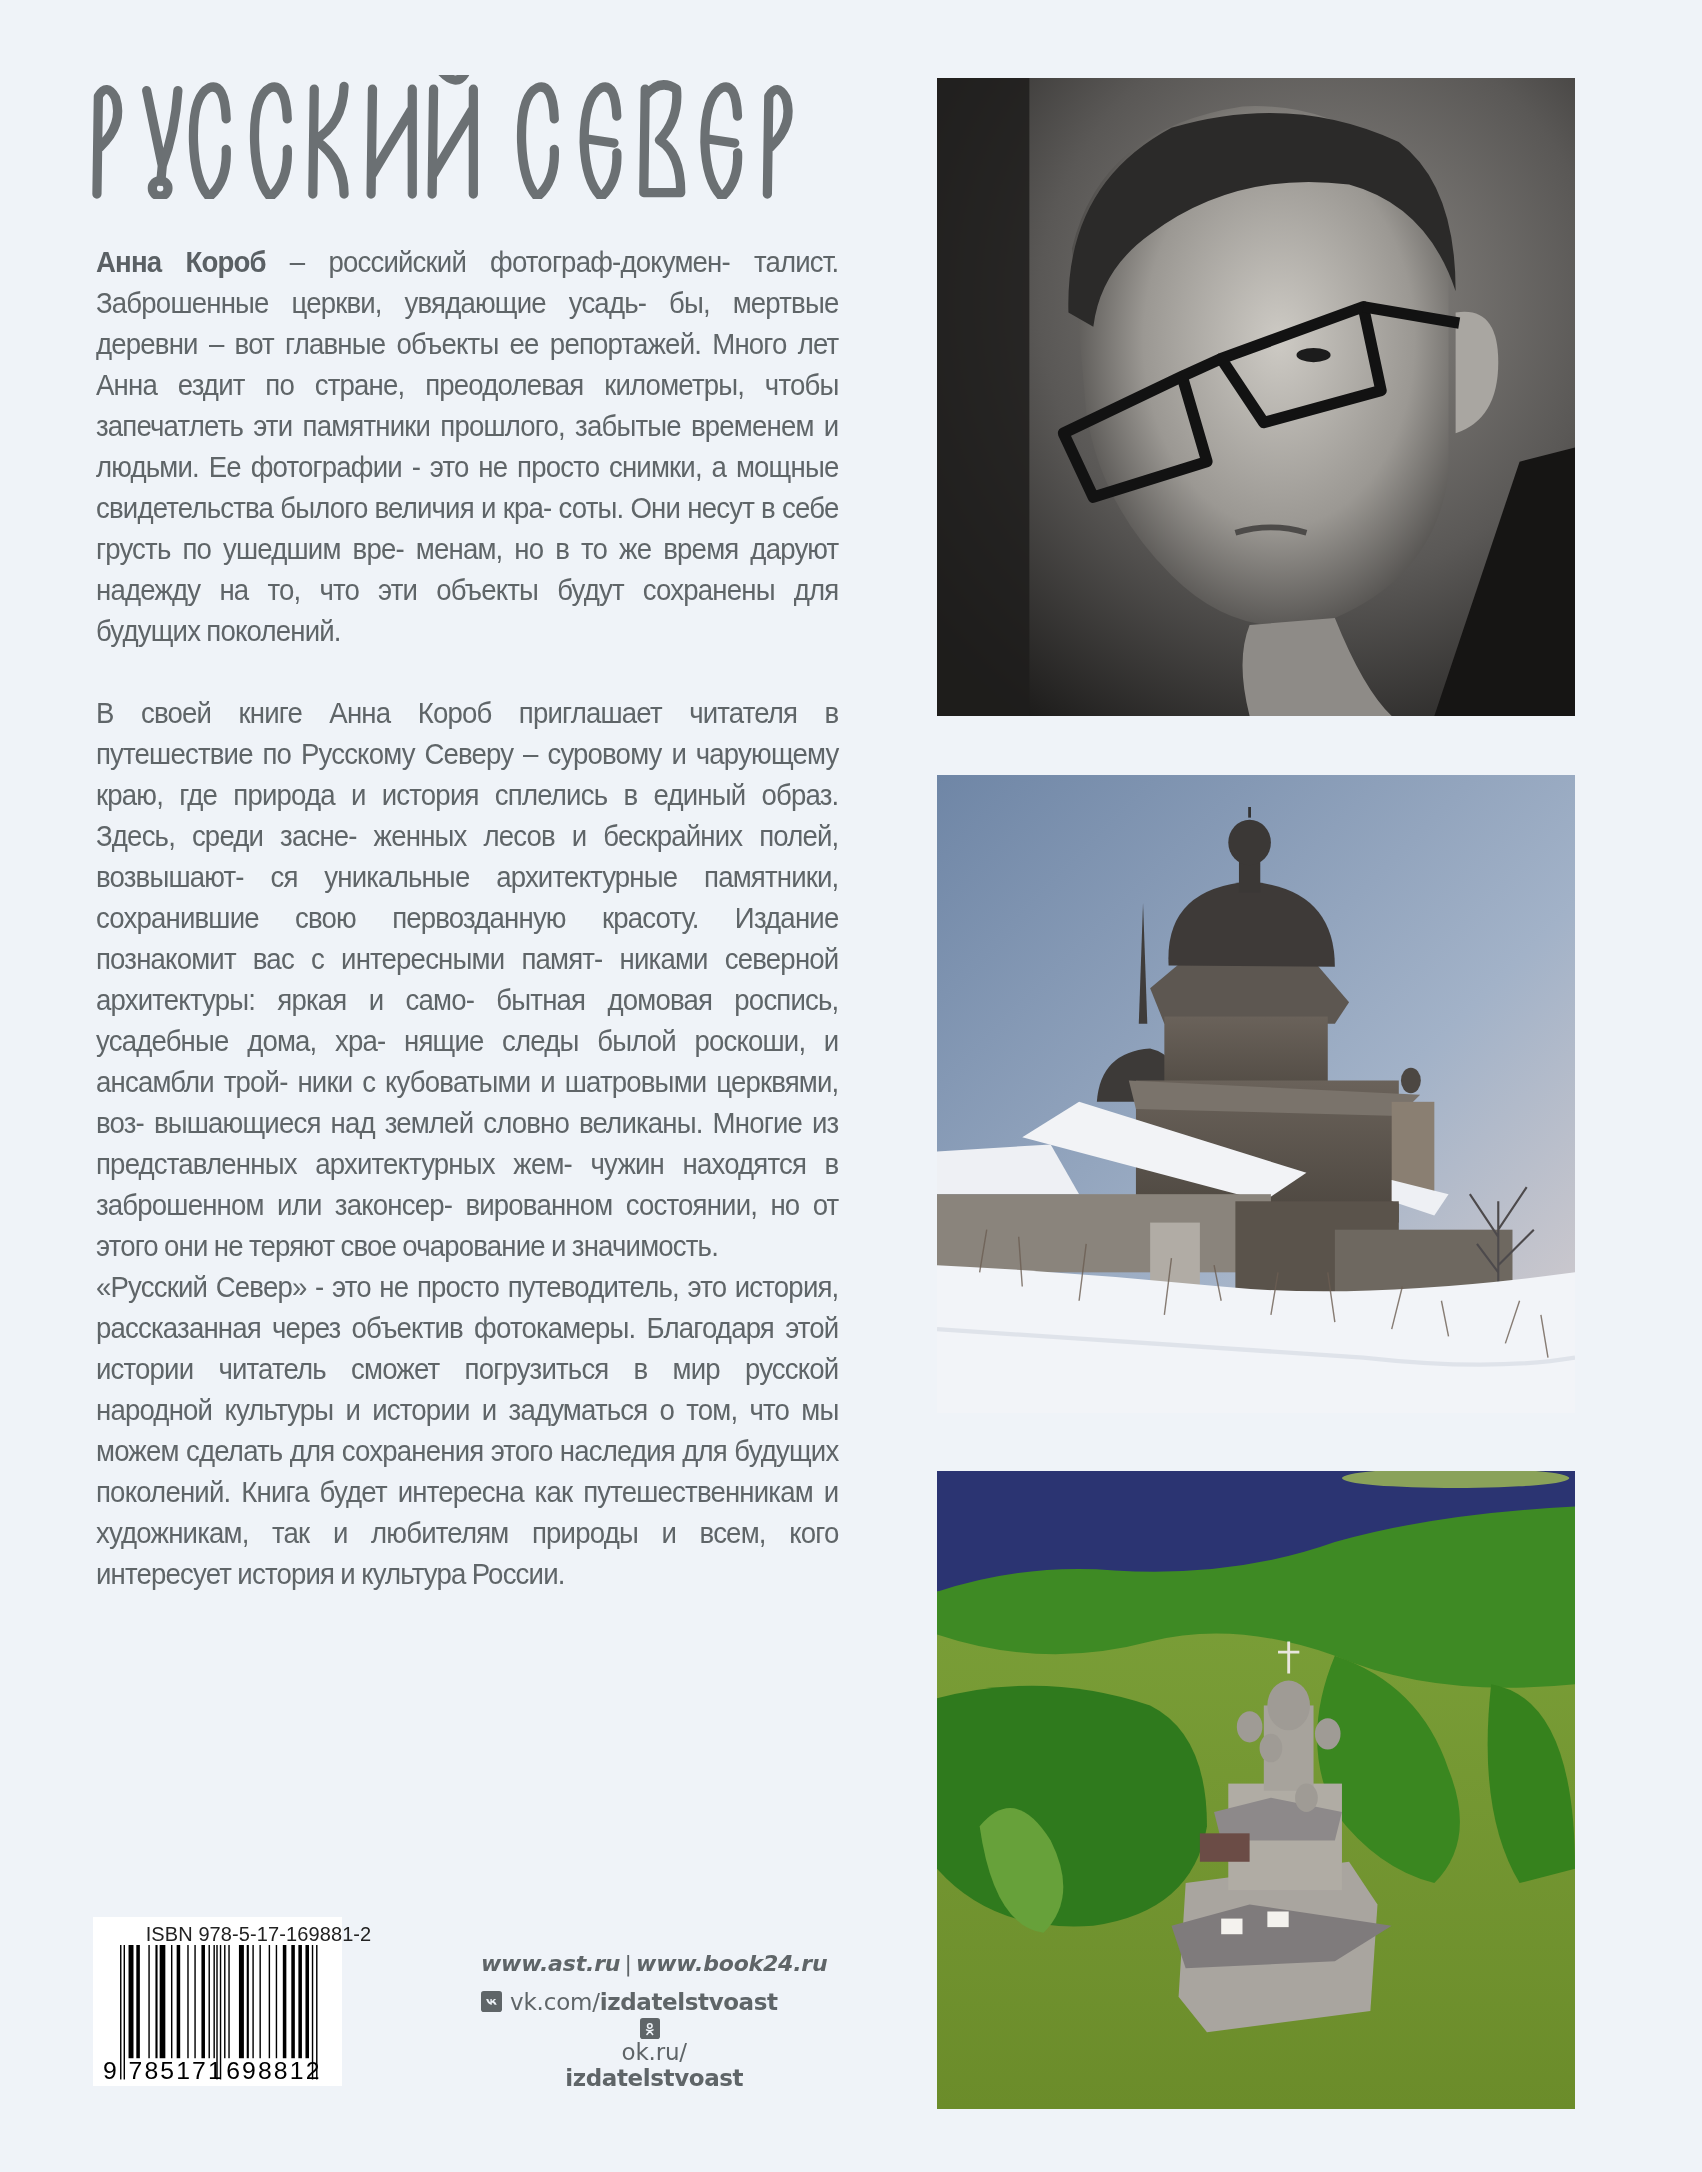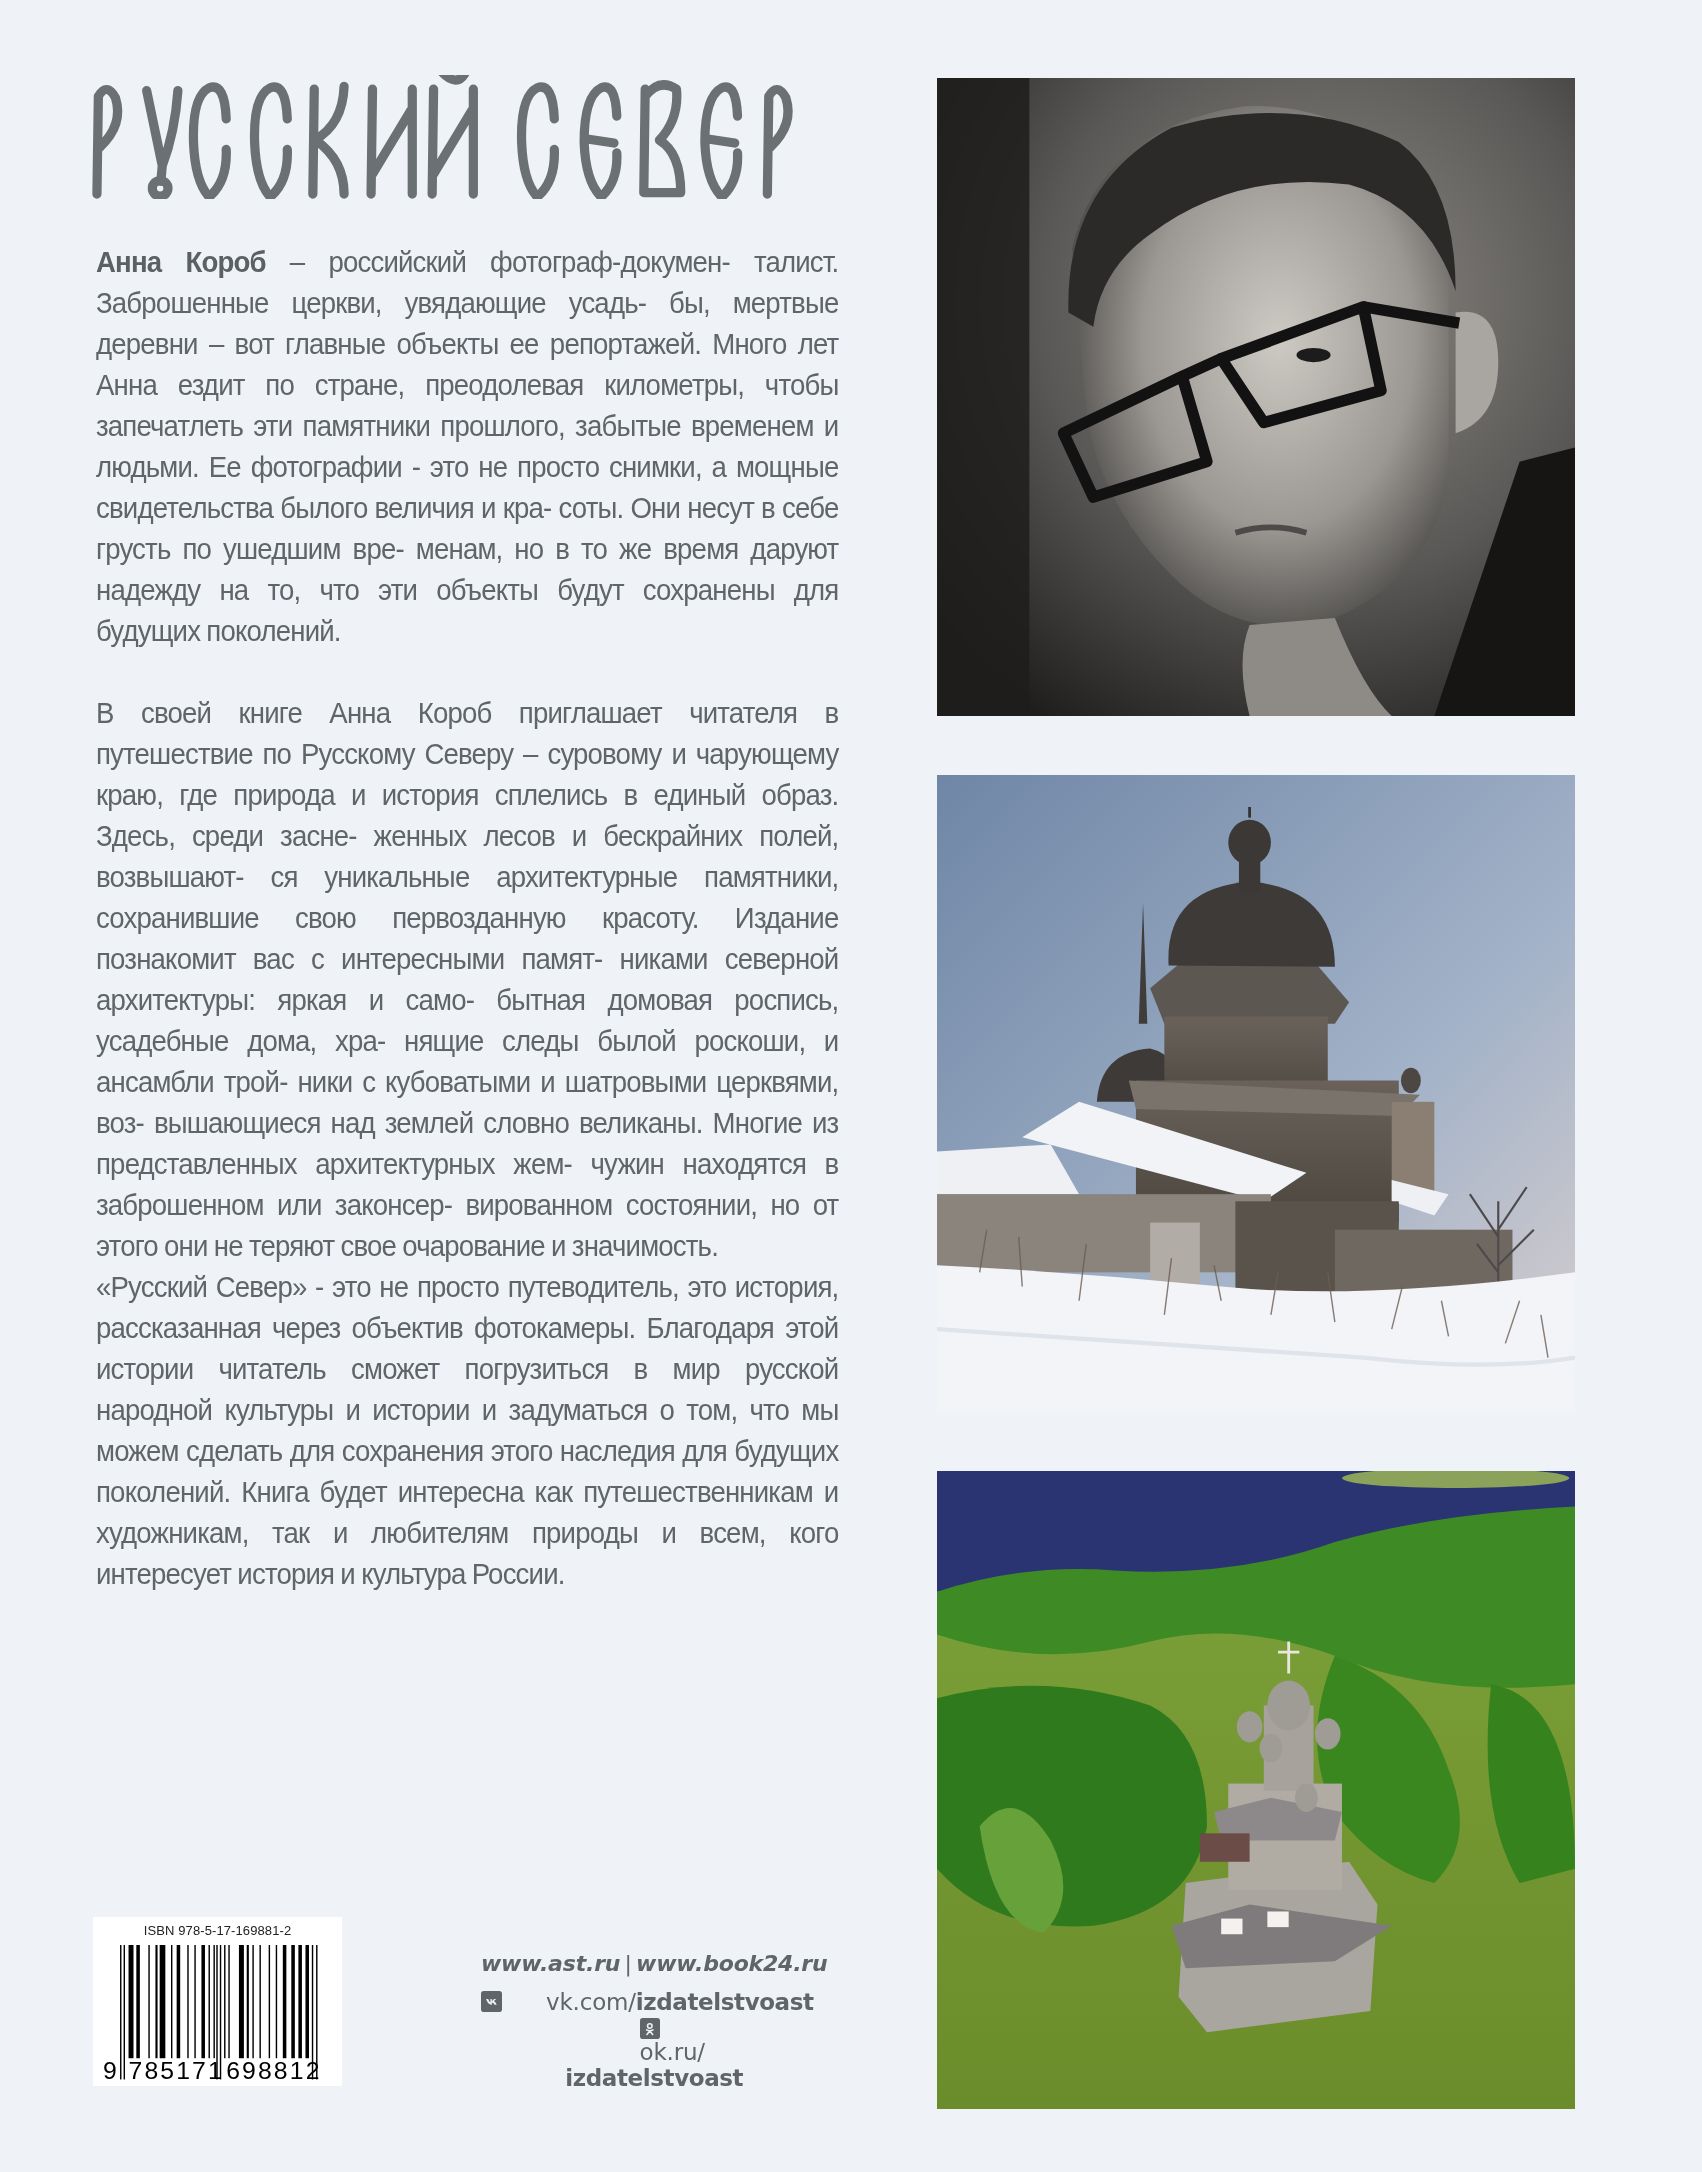--- a/index.html
+++ b/index.html
@@ -43,21 +43,21 @@
   .photo-church-summer { top: 1471px; }
 
   .barcode-box {
     position: absolute; left: 93px; top: 1917px;
     width: 249px; height: 169px;
     background: #ffffff;
   }
   .isbn-label {
     position: absolute; left: 0; top: 5.7px; width: 100%;
     text-align: center;
-    font-size: 13px; color: #222; letter-spacing: 0.1px;
+    font-size: 20px; color: #222; letter-spacing: 0.1px; padding-left: 41px;
   }
   .barcode-svg { position: absolute; left: 7px; top: 28px; width: 234px; height: 138px; }
 
   .links {
     position: absolute; left: 481px; top: 1951px;
     font-family: "DejaVu Sans", sans-serif;
     color: #5f6568;
   }
   .site-row { font-size: 22px; font-weight: bold; letter-spacing: -0.2px; font-style: italic; }
   .site-row .sep { font-weight: normal; margin: 0 4.3px; }
@@ -66,21 +66,21 @@
     font-size: 23px; margin-top: 10px; height: 31px;
   }
   .social-row + .social-row { margin-top: 1.4px; flex-direction: column; }
   .social-icon {
     width: 20.6px; height: 20.6px; border-radius: 2.8px;
     background: #5f6568; margin-right: 8.5px;
     display: inline-flex; align-items: center; justify-content: center;
     flex: none;
   }
   .social-icon svg { width: 15.6px; height: 15.6px; }
-  .social-row .domain { font-weight: normal; letter-spacing: -0.2px; margin-left: 36px; }
+  .social-row .domain { font-weight: normal; letter-spacing: -0.2px; }
   .social-row .handle { font-weight: bold; letter-spacing: -0.4px; }
 </style>
 </head>
 <body>
 
 <div class="title">
   <svg viewBox="0 0 1080 175" preserveAspectRatio="none">
     <g fill="none" stroke="#6b7073" stroke-width="13" stroke-linecap="round" stroke-linejoin="round">
 
       <path d="M14 168 L16 30 Q28 10 40 32 Q52 70 18 102"></path>

